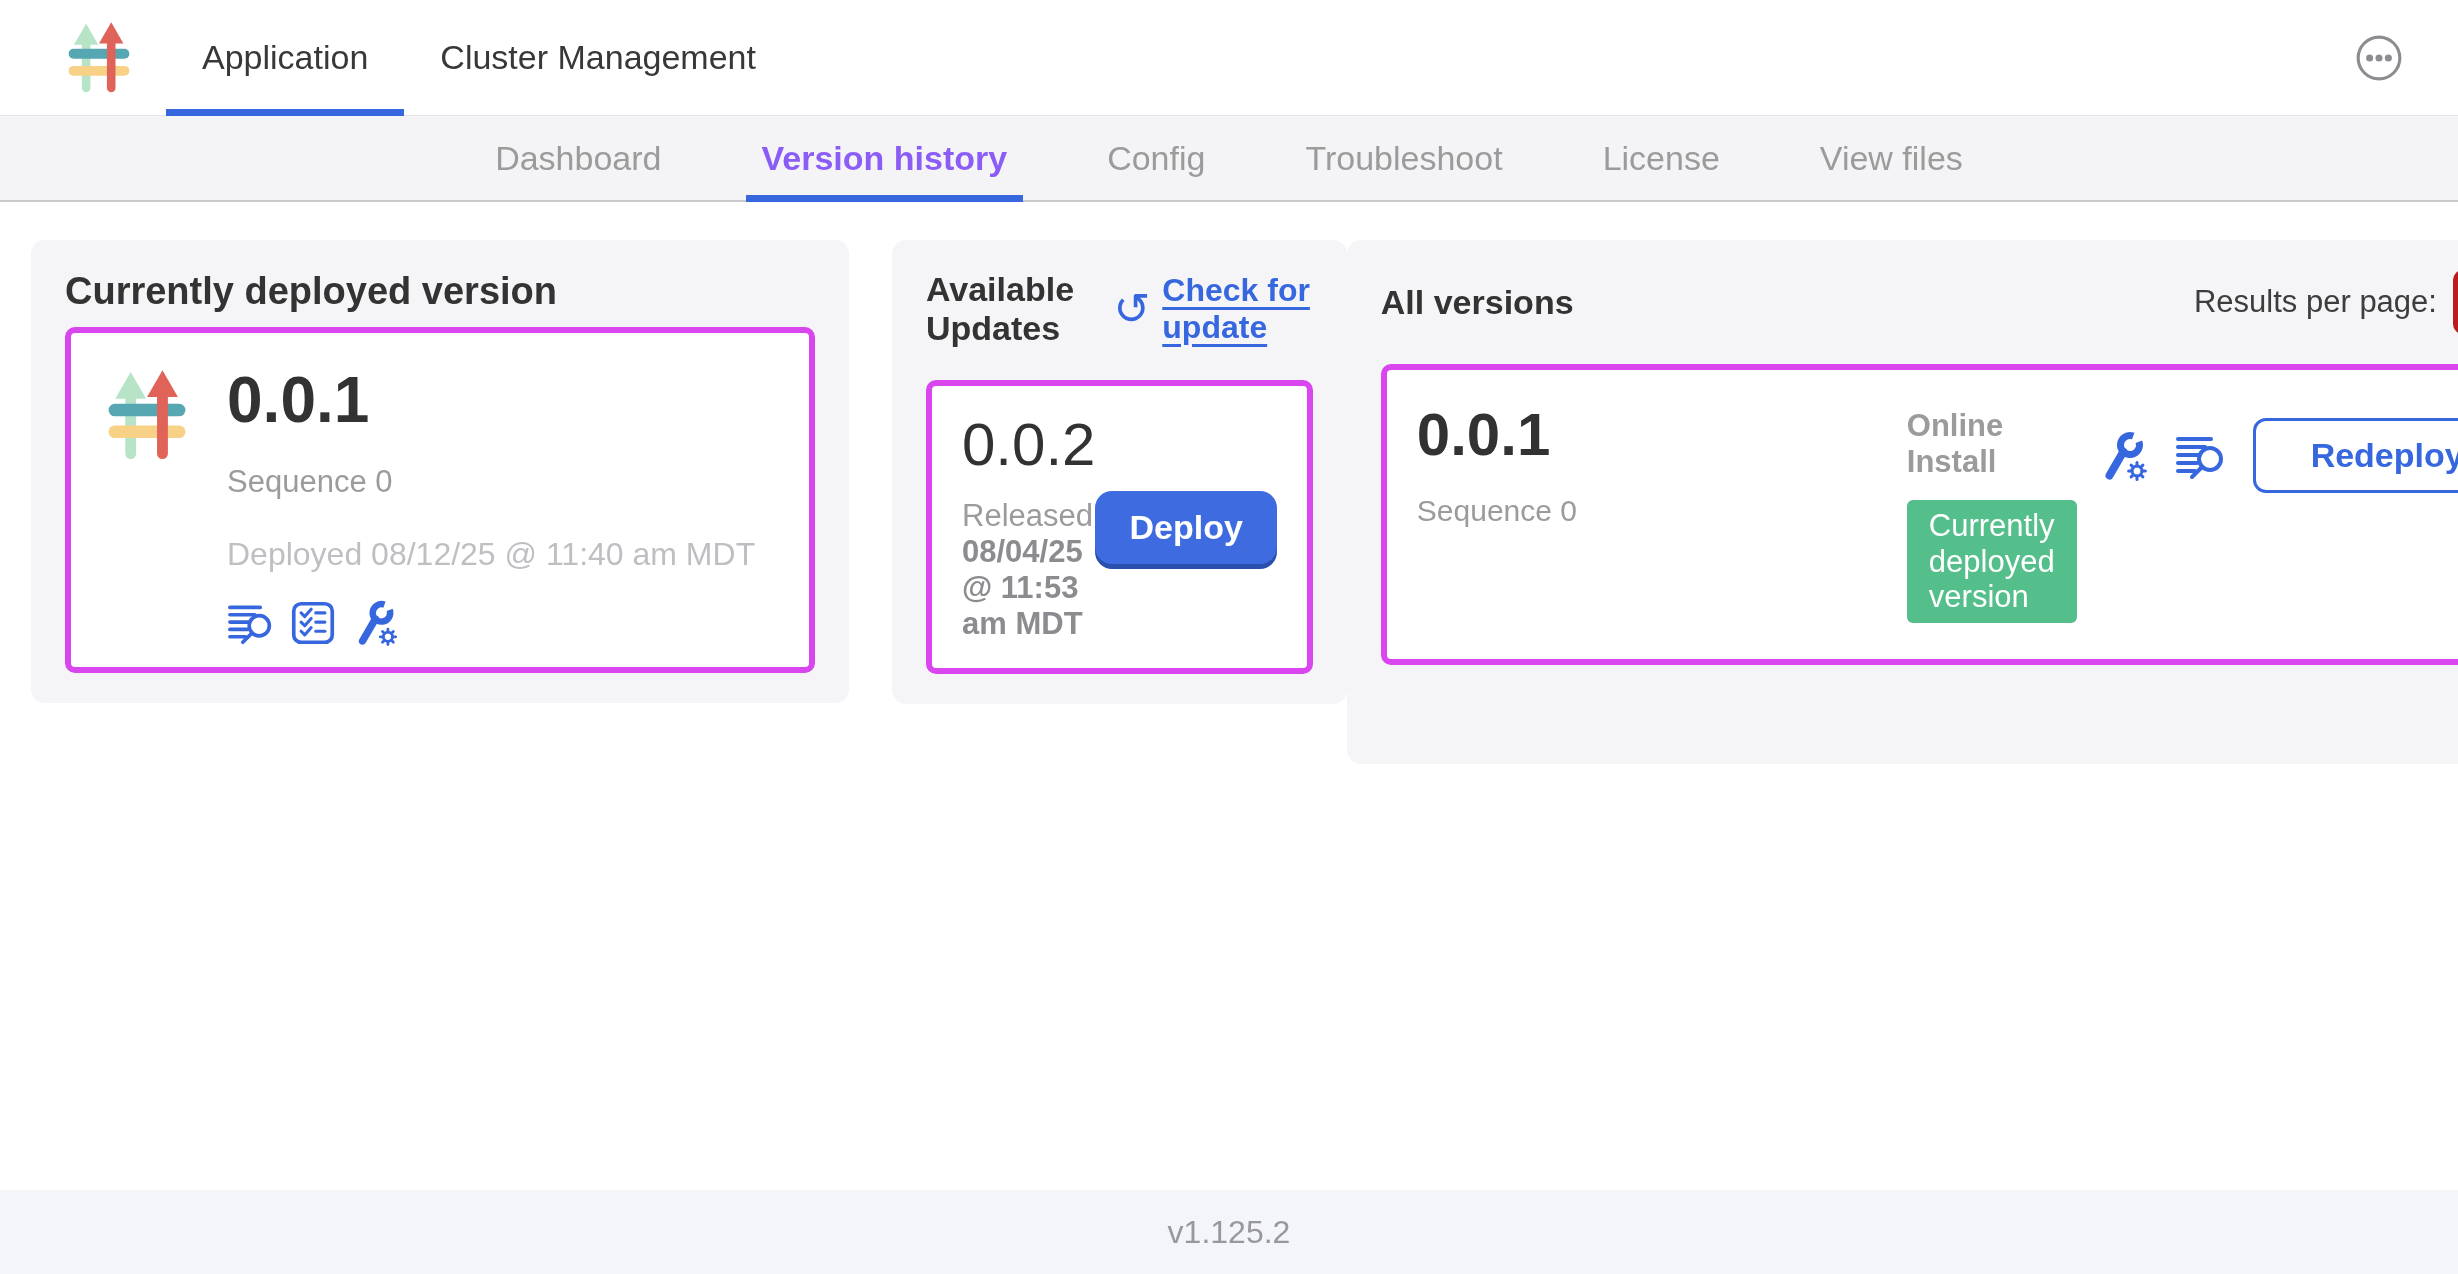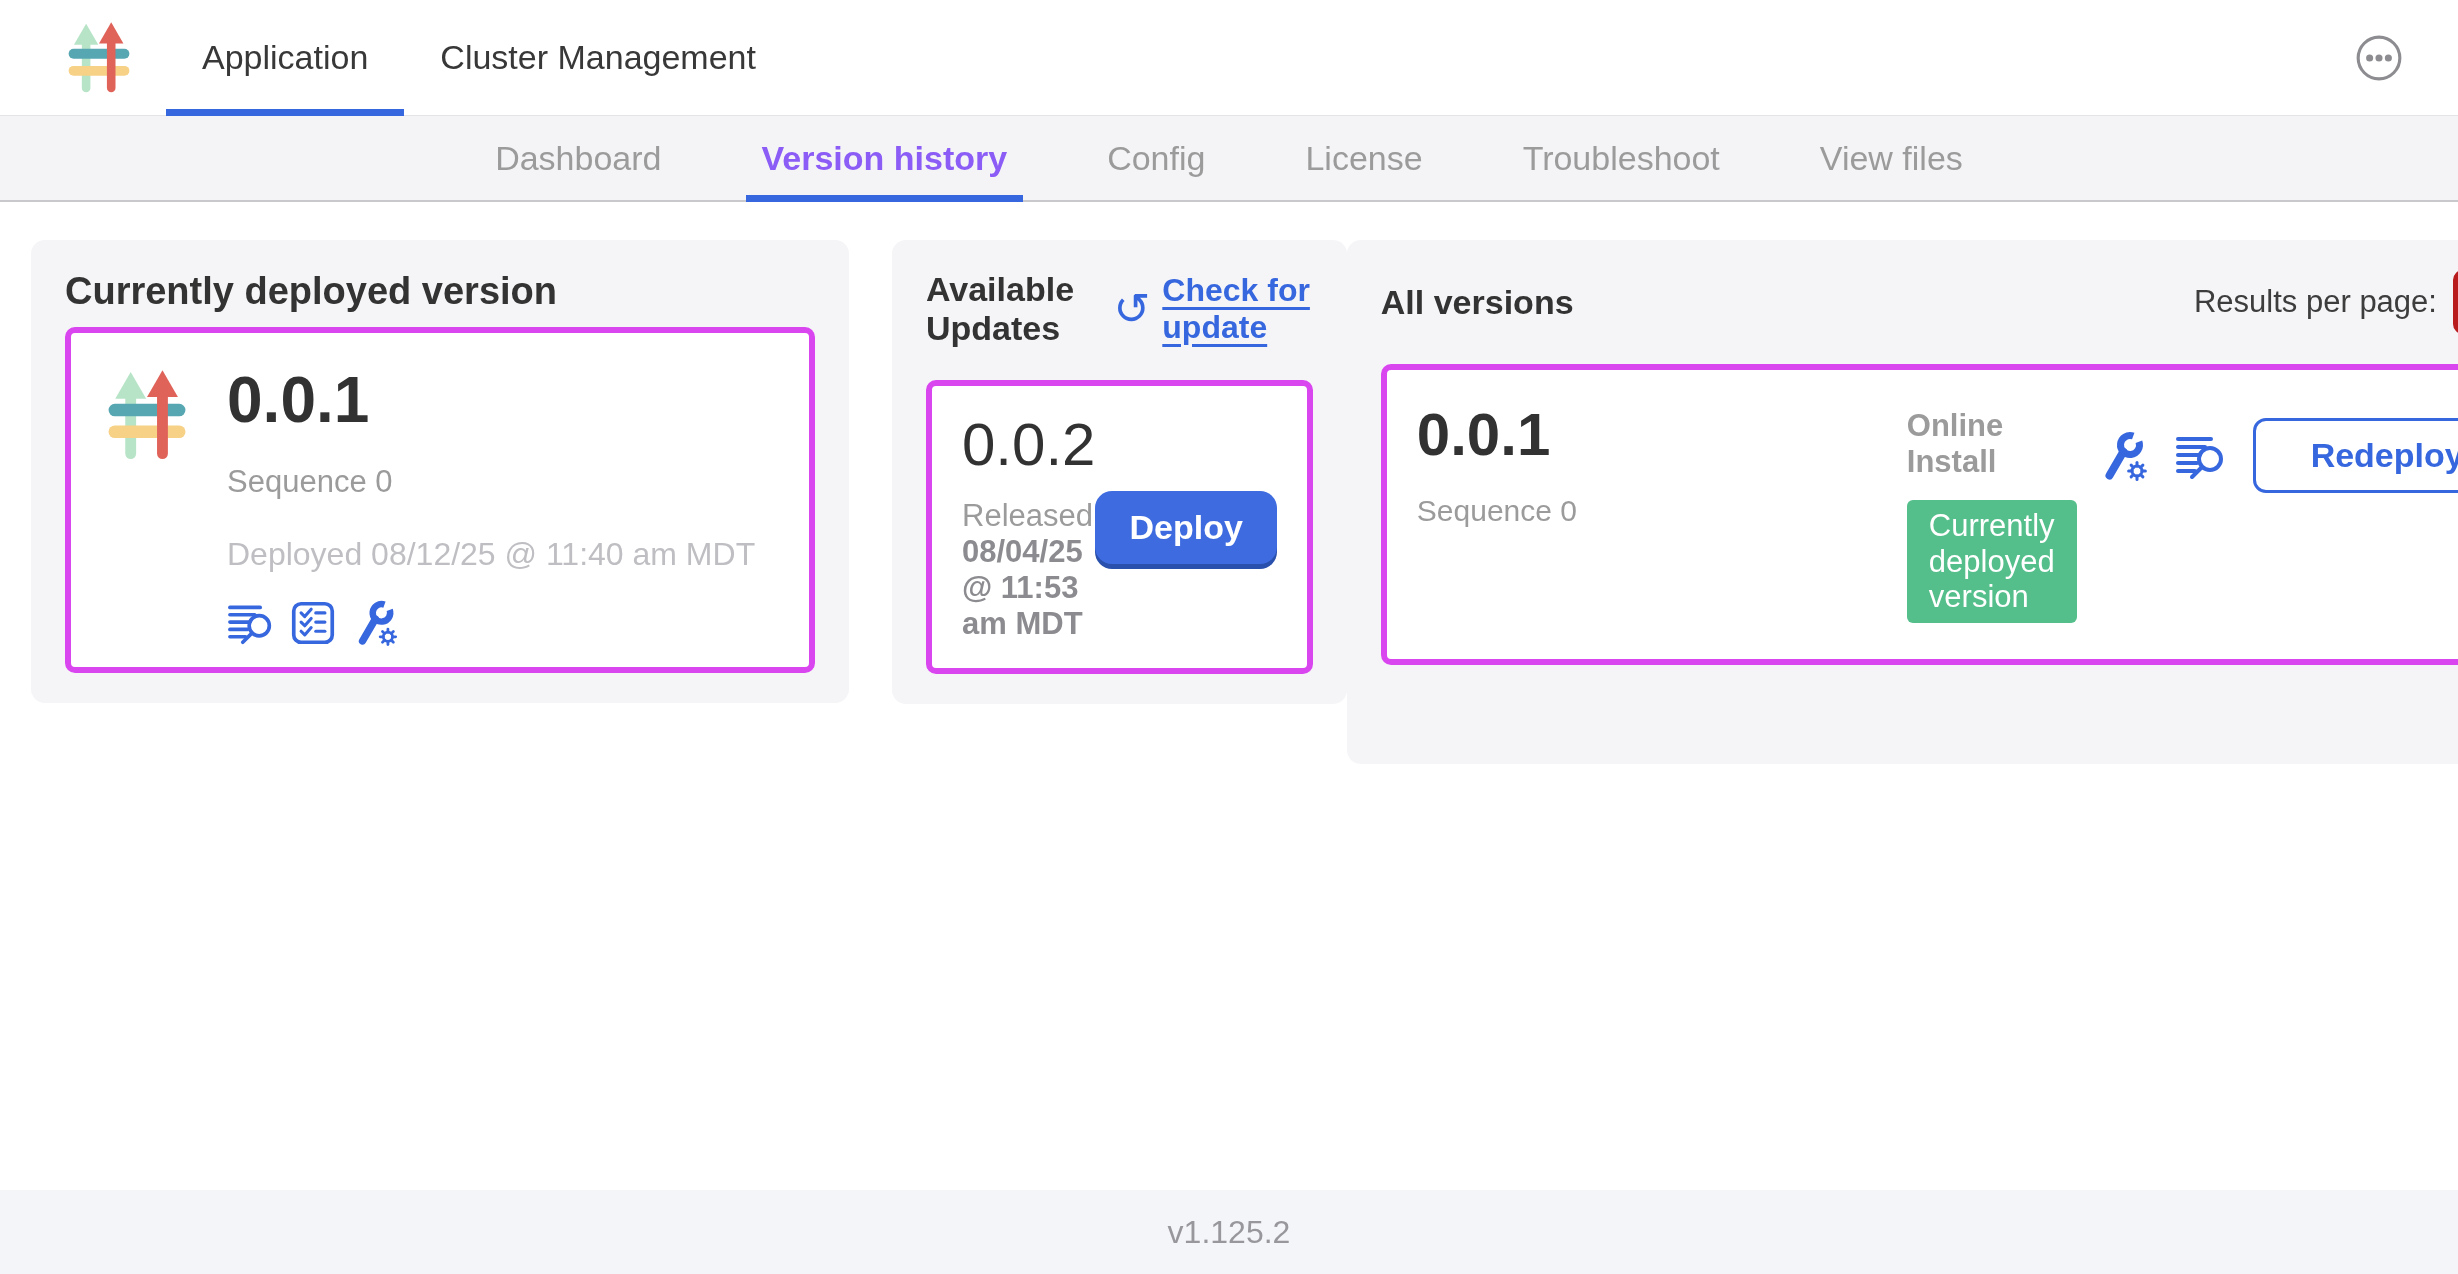--- a/index.html
+++ b/index.html
@@ -187,24 +187,24 @@
   <div class="subnav-tab">
       <span>Dashboard</span>
     </div>
   <div class="subnav-tab active">
       <span>Version history</span>
     </div>
   <div class="subnav-tab">
       <span>Config</span>
     </div>
   <div class="subnav-tab">
+      <span>Troubleshoot</span>
+    </div>
+  <div class="subnav-tab">
       <span>License</span>
-    </div>
-  <div class="subnav-tab">
-      <span>Troubleshoot</span>
     </div>
   <div class="subnav-tab">
       <span>View files</span>
     </div>
 </div>
 
 <div class="main">
 
   <div class="card deployed-card">
     <h2>Currently deployed version</h2>

